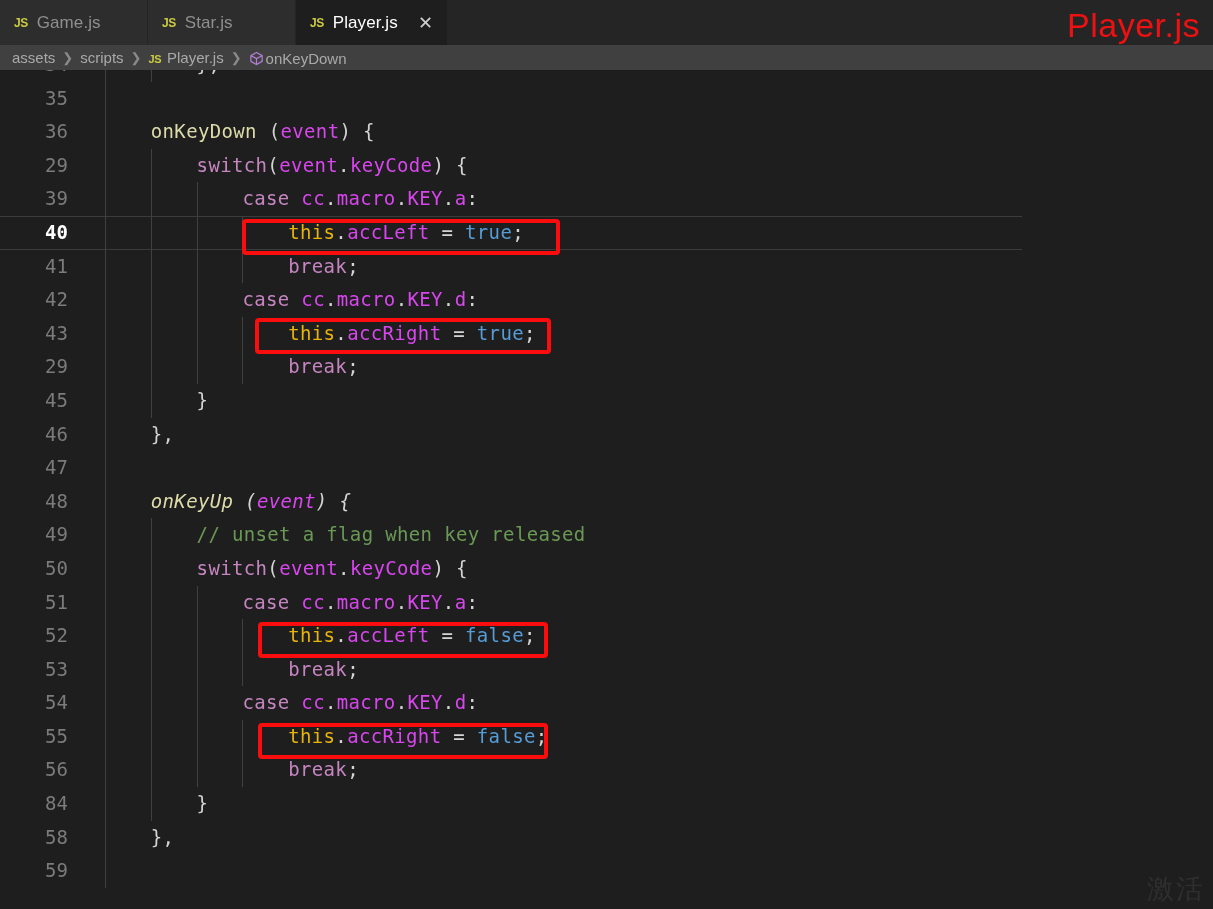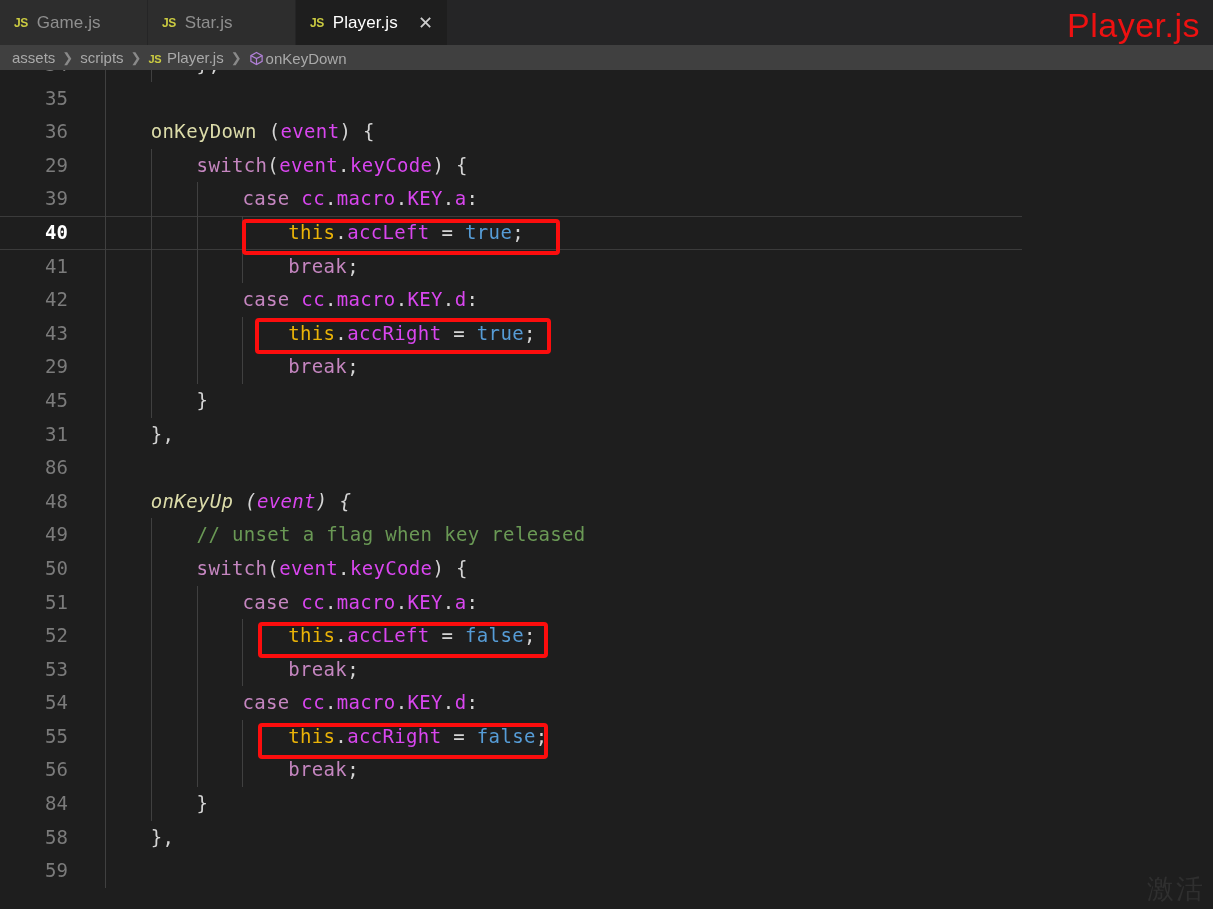--- a/index.html
+++ b/index.html
@@ -248,22 +248,22 @@
       <div class="line"><div class="guide" style="left: 105px;"></div><div class="ln">35</div><div class="code" style="left: 105px;"></div></div>
       <div class="line"><div class="guide" style="left: 105px;"></div><div class="ln">36</div><div class="code" style="left: 150.8px;"><span class="t-fn">onKeyDown</span><span class="t-pl"> (</span><span class="t-var">event</span><span class="t-pl">) {</span></div></div>
       <div class="line"><div class="guide" style="left: 105px;"></div><div class="guide" style="left: 150.8px;"></div><div class="ln">29</div><div class="code" style="left: 196.6px;"><span class="t-kw">switch</span><span class="t-pl">(</span><span class="t-var">event</span><span class="t-pl">.</span><span class="t-var">keyCode</span><span class="t-pl">) {</span></div></div>
       <div class="line"><div class="guide" style="left: 105px;"></div><div class="guide" style="left: 150.8px;"></div><div class="guide" style="left: 196.6px;"></div><div class="ln">39</div><div class="code" style="left: 242.4px;"><span class="t-kw">case</span><span class="t-pl"> </span><span class="t-var">cc</span><span class="t-pl">.</span><span class="t-var">macro</span><span class="t-pl">.</span><span class="t-var">KEY</span><span class="t-pl">.</span><span class="t-var">a</span><span class="t-pl">:</span></div></div>
       <div class="line current"><div class="row-hl"></div><div class="guide" style="left: 105px;"></div><div class="guide" style="left: 150.8px;"></div><div class="guide" style="left: 196.6px;"></div><div class="guide" style="left: 242.4px;"></div><div class="ln">40</div><div class="code" style="left: 288.2px;"><span class="t-this">this</span><span class="t-pl">.</span><span class="t-var">accLeft</span><span class="t-pl"> = </span><span class="t-bool">true</span><span class="t-pl">;</span></div></div>
       <div class="line"><div class="guide" style="left: 105px;"></div><div class="guide" style="left: 150.8px;"></div><div class="guide" style="left: 196.6px;"></div><div class="guide" style="left: 242.4px;"></div><div class="ln">41</div><div class="code" style="left: 288.2px;"><span class="t-kw">break</span><span class="t-pl">;</span></div></div>
       <div class="line"><div class="guide" style="left: 105px;"></div><div class="guide" style="left: 150.8px;"></div><div class="guide" style="left: 196.6px;"></div><div class="ln">42</div><div class="code" style="left: 242.4px;"><span class="t-kw">case</span><span class="t-pl"> </span><span class="t-var">cc</span><span class="t-pl">.</span><span class="t-var">macro</span><span class="t-pl">.</span><span class="t-var">KEY</span><span class="t-pl">.</span><span class="t-var">d</span><span class="t-pl">:</span></div></div>
       <div class="line"><div class="guide" style="left: 105px;"></div><div class="guide" style="left: 150.8px;"></div><div class="guide" style="left: 196.6px;"></div><div class="guide" style="left: 242.4px;"></div><div class="ln">43</div><div class="code" style="left: 288.2px;"><span class="t-this">this</span><span class="t-pl">.</span><span class="t-var">accRight</span><span class="t-pl"> = </span><span class="t-bool">true</span><span class="t-pl">;</span></div></div>
       <div class="line"><div class="guide" style="left: 105px;"></div><div class="guide" style="left: 150.8px;"></div><div class="guide" style="left: 196.6px;"></div><div class="guide" style="left: 242.4px;"></div><div class="ln">29</div><div class="code" style="left: 288.2px;"><span class="t-kw">break</span><span class="t-pl">;</span></div></div>
       <div class="line"><div class="guide" style="left: 105px;"></div><div class="guide" style="left: 150.8px;"></div><div class="ln">45</div><div class="code" style="left: 196.6px;"><span class="t-pl">}</span></div></div>
-      <div class="line"><div class="guide" style="left: 105px;"></div><div class="ln">31</div><div class="code" style="left: 150.8px;"><span class="t-pl">},</span></div></div>
-      <div class="line"><div class="guide" style="left: 105px;"></div><div class="ln">86</div><div class="code" style="left: 105px;"></div></div>
+      <div class="line"><div class="guide" style="left: 105px;"></div><div class="ln">46</div><div class="code" style="left: 150.8px;"><span class="t-pl">},</span></div></div>
+      <div class="line"><div class="guide" style="left: 105px;"></div><div class="ln">47</div><div class="code" style="left: 105px;"></div></div>
       <div class="line"><div class="guide" style="left: 105px;"></div><div class="ln">48</div><div class="code" style="left: 150.8px; font-style: italic;"><span class="t-fn">onKeyUp</span><span class="t-pl"> (</span><span class="t-var">event</span><span class="t-pl">) {</span></div></div>
       <div class="line"><div class="guide" style="left: 105px;"></div><div class="guide" style="left: 150.8px;"></div><div class="ln">49</div><div class="code" style="left: 196.6px;"><span class="t-cmt">// unset a flag when key released</span></div></div>
       <div class="line"><div class="guide" style="left: 105px;"></div><div class="guide" style="left: 150.8px;"></div><div class="ln">50</div><div class="code" style="left: 196.6px;"><span class="t-kw">switch</span><span class="t-pl">(</span><span class="t-var">event</span><span class="t-pl">.</span><span class="t-var">keyCode</span><span class="t-pl">) {</span></div></div>
       <div class="line"><div class="guide" style="left: 105px;"></div><div class="guide" style="left: 150.8px;"></div><div class="guide" style="left: 196.6px;"></div><div class="ln">51</div><div class="code" style="left: 242.4px;"><span class="t-kw">case</span><span class="t-pl"> </span><span class="t-var">cc</span><span class="t-pl">.</span><span class="t-var">macro</span><span class="t-pl">.</span><span class="t-var">KEY</span><span class="t-pl">.</span><span class="t-var">a</span><span class="t-pl">:</span></div></div>
       <div class="line"><div class="guide" style="left: 105px;"></div><div class="guide" style="left: 150.8px;"></div><div class="guide" style="left: 196.6px;"></div><div class="guide" style="left: 242.4px;"></div><div class="ln">52</div><div class="code" style="left: 288.2px;"><span class="t-this">this</span><span class="t-pl">.</span><span class="t-var">accLeft</span><span class="t-pl"> = </span><span class="t-bool">false</span><span class="t-pl">;</span></div></div>
       <div class="line"><div class="guide" style="left: 105px;"></div><div class="guide" style="left: 150.8px;"></div><div class="guide" style="left: 196.6px;"></div><div class="guide" style="left: 242.4px;"></div><div class="ln">53</div><div class="code" style="left: 288.2px;"><span class="t-kw">break</span><span class="t-pl">;</span></div></div>
       <div class="line"><div class="guide" style="left: 105px;"></div><div class="guide" style="left: 150.8px;"></div><div class="guide" style="left: 196.6px;"></div><div class="ln">54</div><div class="code" style="left: 242.4px;"><span class="t-kw">case</span><span class="t-pl"> </span><span class="t-var">cc</span><span class="t-pl">.</span><span class="t-var">macro</span><span class="t-pl">.</span><span class="t-var">KEY</span><span class="t-pl">.</span><span class="t-var">d</span><span class="t-pl">:</span></div></div>
       <div class="line"><div class="guide" style="left: 105px;"></div><div class="guide" style="left: 150.8px;"></div><div class="guide" style="left: 196.6px;"></div><div class="guide" style="left: 242.4px;"></div><div class="ln">55</div><div class="code" style="left: 288.2px;"><span class="t-this">this</span><span class="t-pl">.</span><span class="t-var">accRight</span><span class="t-pl"> = </span><span class="t-bool">false</span><span class="t-pl">;</span></div></div>
       <div class="line"><div class="guide" style="left: 105px;"></div><div class="guide" style="left: 150.8px;"></div><div class="guide" style="left: 196.6px;"></div><div class="guide" style="left: 242.4px;"></div><div class="ln">56</div><div class="code" style="left: 288.2px;"><span class="t-kw">break</span><span class="t-pl">;</span></div></div>
       <div class="line"><div class="guide" style="left: 105px;"></div><div class="guide" style="left: 150.8px;"></div><div class="ln">84</div><div class="code" style="left: 196.6px;"><span class="t-pl">}</span></div></div>

